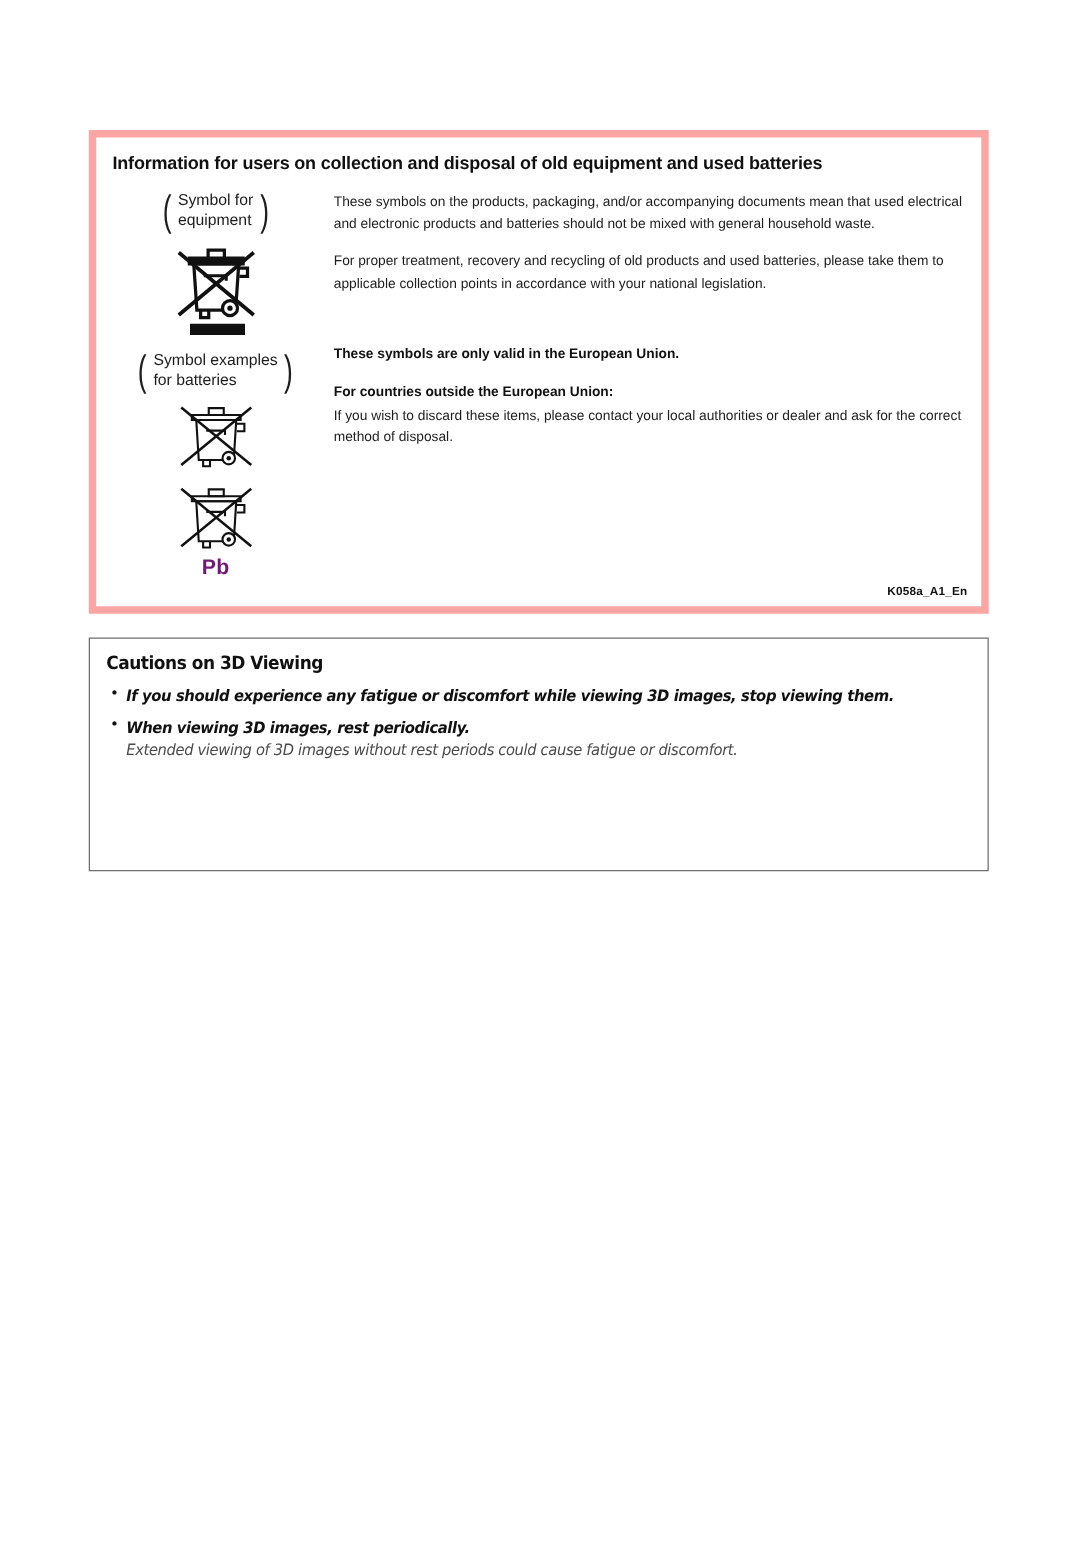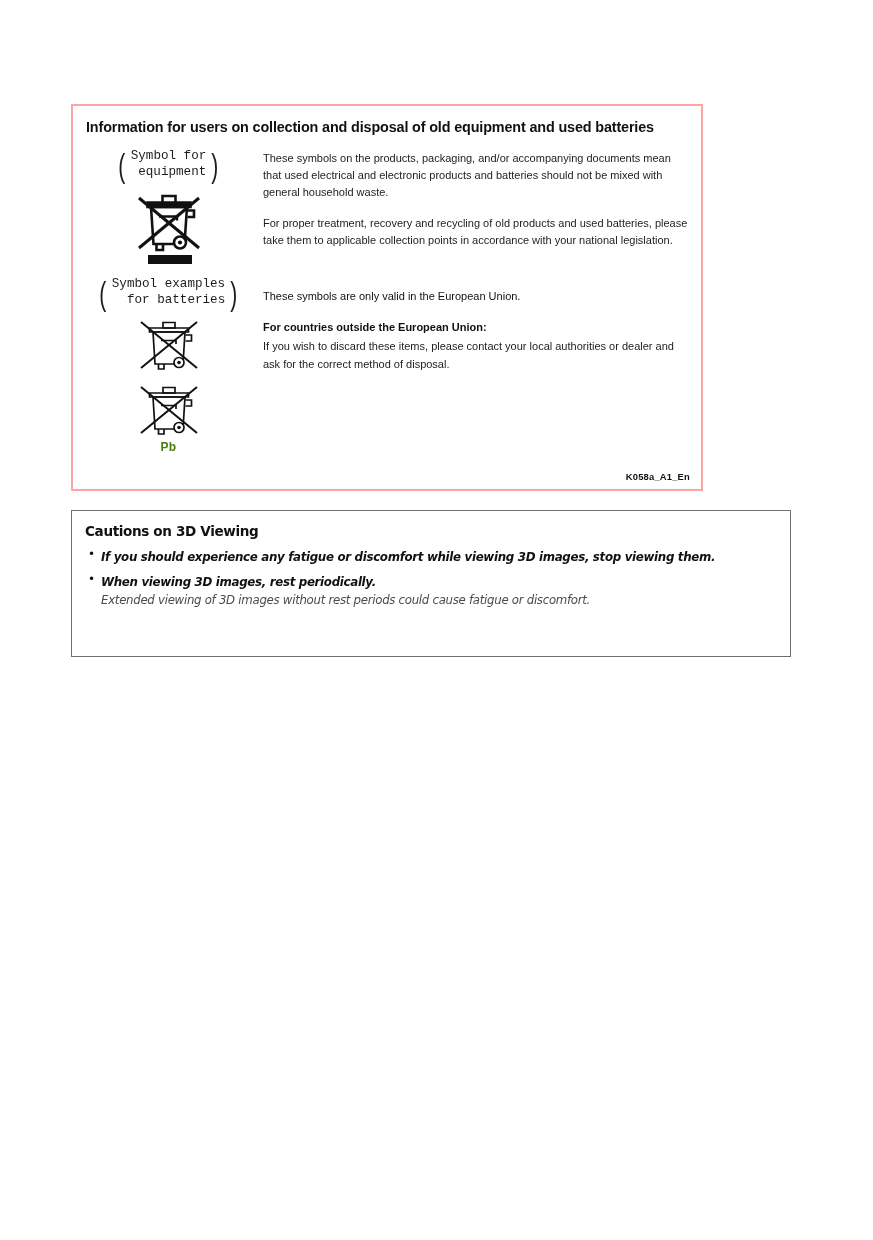--- a/index.html
+++ b/index.html
@@ -14,23 +14,23 @@
     font-family: "Liberation Sans", sans-serif;
     color: #1a1a1a;
     -webkit-font-smoothing: antialiased;
   }
 
   
   #disposal-box {
     position: absolute;
     left: 71px;
     top: 104px;
-    width: 632px;
+    width: 720px;
     height: 387px;
-    border: 2px solid #fca5a5;
+    border: 6px solid #fca5a5;
     box-sizing: border-box;
     background: #fff;
   }
   #disposal-title {
     font-size: 14.4px;
     font-weight: bold;
     letter-spacing: -0.15px;
     color: #111;
     margin: 13px 0 0 13px;
   }
@@ -57,49 +57,49 @@
   }
   .paren {
     font-size: 34px;
     font-weight: 300;
     line-height: 0;
     color: #1d1d1d;
     transform: scaleX(0.62);
     display: inline-block;
     padding: 0 1px;
   }
-  .caption-lines { text-align: right; padding: 0 2px; font-family: Liberation Mono, monospace; }
+  .caption-lines { text-align: left; padding: 0 2px; }
 
   .symbol-wrap { display: flex; justify-content: center; }
   #equipment-symbol { margin-top: 6px; }
   #battery-symbol-1 { margin-top: 6px; }
   #battery-symbol-2 { margin-top: 3px; }
   #pb-label {
-    font-size: 12px;
-    font-weight: bold;
-    color: #4d7c0f;
+    font-size: 17px;
+    font-weight: bold;
+    color: #701a75;
     margin-top: -1px;
     letter-spacing: 0.3px;
   }
   #batteries-caption { margin-top: 13px; }
 
   
   #text-column {
     flex: 1;
     padding-left: 12px;
     padding-top: 1px;
   }
   #text-column p {
     margin: 0 0 13px 0;
     font-size: 11px;
     line-height: 17.2px;
     color: #1d1d1d;
   }
   #text-column p.bold-line {
-    font-weight: normal;
+    font-weight: bold;
     color: #111;
     margin-bottom: 14px;
     margin-top: 39px;
   }
   #text-column p.bold-heading {
     font-weight: bold;
     color: #111;
     margin-bottom: 2px;
   }
   #text-column p.tail { margin-bottom: 0; }
@@ -113,21 +113,21 @@
     letter-spacing: 0.2px;
     color: #111;
   }
 
   
   #caution-box {
     position: absolute;
     left: 71px;
     top: 510px;
     width: 720px;
-    height: 147px;
+    height: 187px;
     border: 1px solid #6e6e6e;
     box-sizing: border-box;
     background: #fff;
     font-family: "DejaVu Sans", sans-serif;
   }
   #caution-title {
     font-size: 14.6px;
     font-weight: bold;
     color: #111;
     margin: 11px 0 0 13px;

